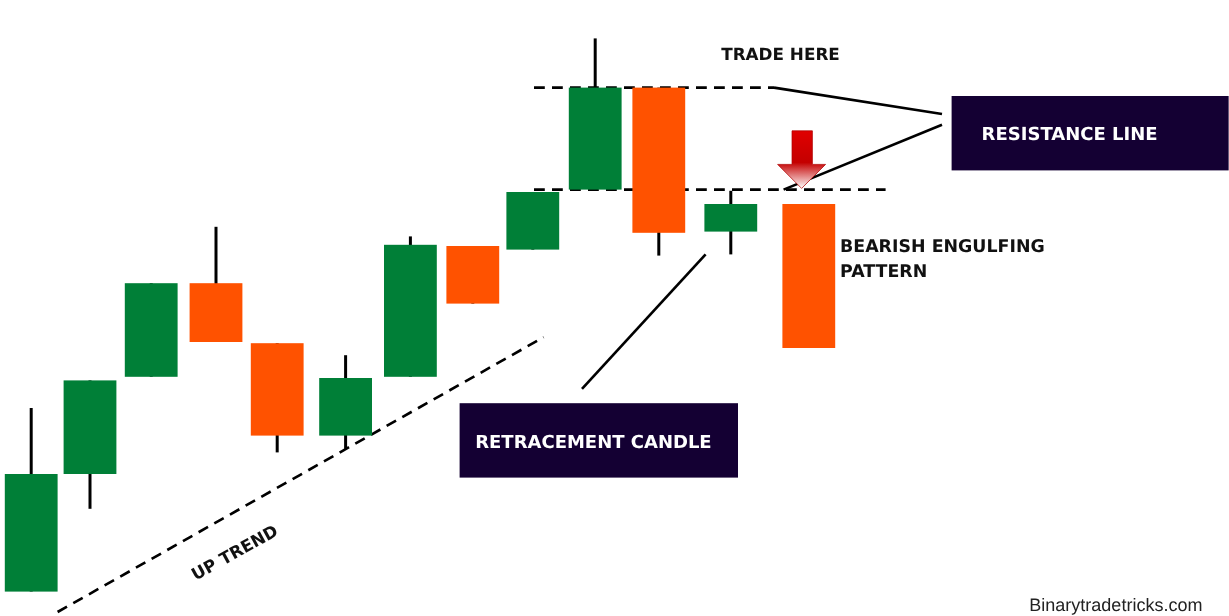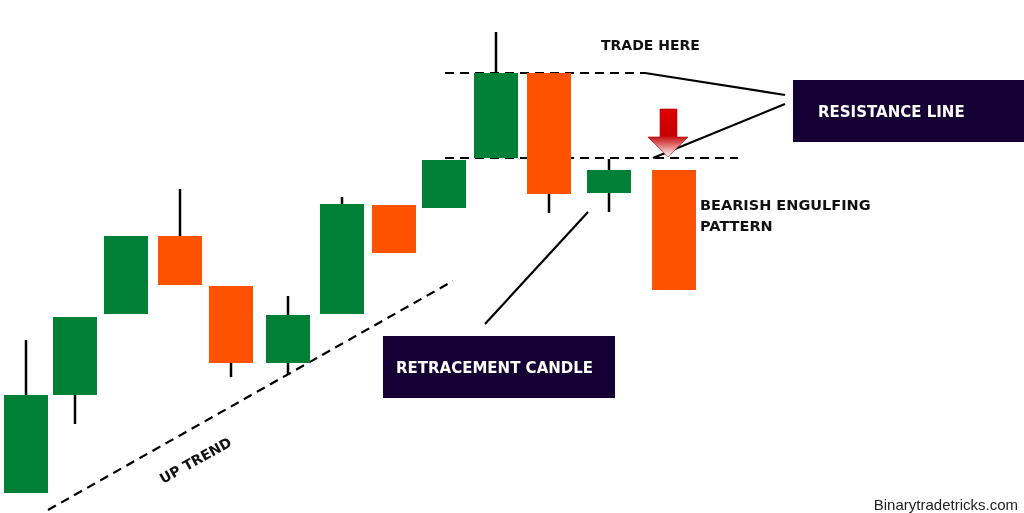--- a/index.html
+++ b/index.html
@@ -1,20 +1,20 @@
 <!DOCTYPE html>
 <html><head>
 <meta charset="utf-8">
 <style>
   html, body { margin:0; padding:0; background:#ffffff; }
   body { width:1024px; height:513px; position:relative; overflow:hidden; font-family:"DejaVu Sans", sans-serif; }
   #chart { position:absolute; left:0; top:0; width:1024px; height:513px; }
   .label-dark { font-family:"DejaVu Sans", sans-serif; font-weight:bold; fill:#111111; }
   .box-text { font-family:"DejaVu Sans", sans-serif; font-weight:bold; fill:#ffffff; }
-  .watermark { position:absolute; right:6px; bottom:0px; font-family:"Liberation Sans", sans-serif; font-size:15px; color:#222222; }
+  .watermark { position:absolute; right:22px; bottom:0px; font-family:"Liberation Sans", sans-serif; font-size:15px; color:#222222; }
 </style>
 </head>
 <body>
 
 <svg id="chart" viewBox="0 0 1024 513" xmlns="http://www.w3.org/2000/svg">
   <defs>
     <linearGradient id="arrowGrad" x1="0" y1="0" x2="0" y2="1">
       <stop offset="0" stop-color="#e00000"></stop>
       <stop offset="0.55" stop-color="#c40000"></stop>
       <stop offset="1" stop-color="#ffffff"></stop>

